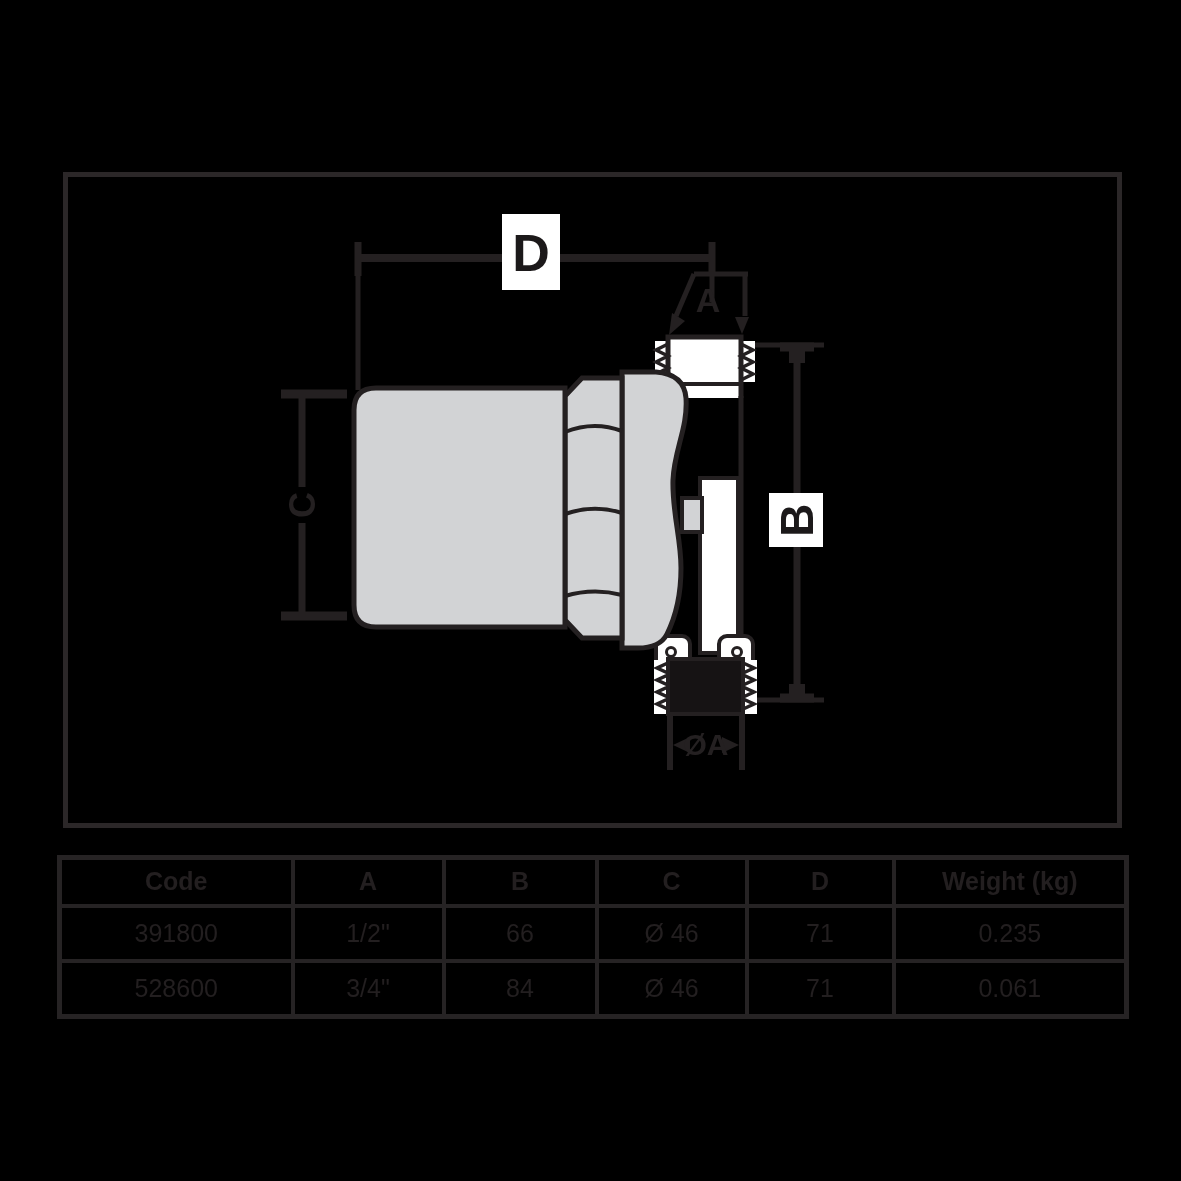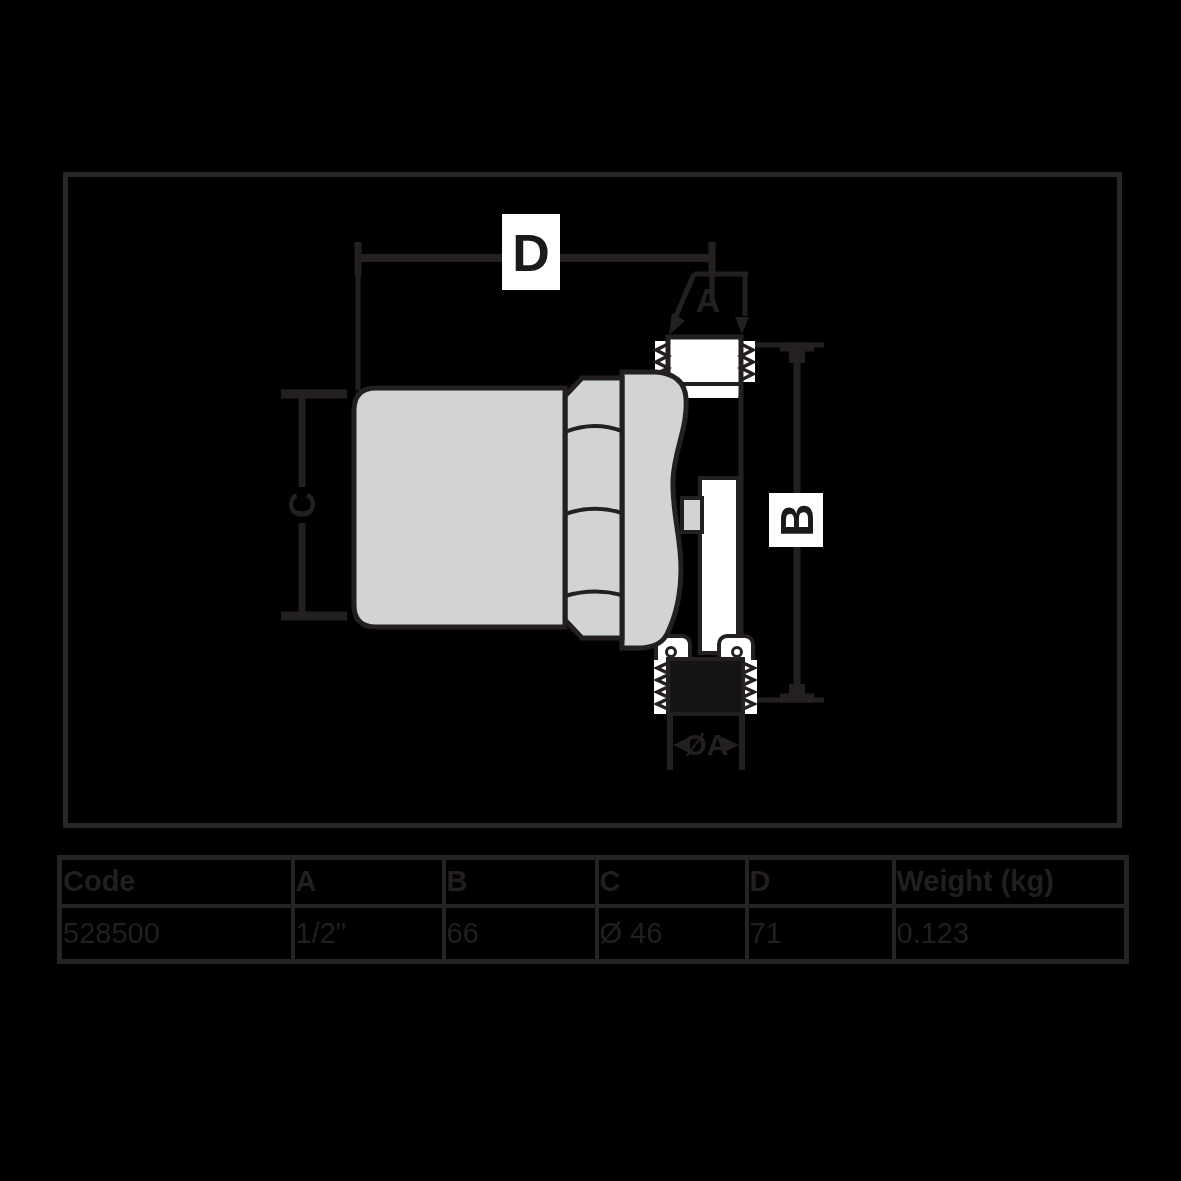--- a/index.html
+++ b/index.html
@@ -7,22 +7,22 @@
        font-family:"Liberation Sans",sans-serif;}
   .stage{position:absolute;inset:0;}
   svg{position:absolute;left:0;top:0;}
   svg text{font-family:"Liberation Sans",sans-serif;font-weight:bold;}
 
   table.spec{position:absolute;left:57px;top:855px;width:1067px;
     border-collapse:collapse;table-layout:fixed;
     border:5px solid #262324;}
   table.spec th,table.spec td{
     border:4px solid #262324;
-    text-align:left;vertical-align:middle;
-    color:#231f20;font-size:29px;line-height:1.1;
+    text-align:center;vertical-align:middle;
+    color:#231f20;font-size:25px;line-height:1.1;
     overflow:hidden;white-space:nowrap;}
   table.spec th{font-weight:700;height:42px;}
   table.spec td{font-weight:400;height:49px;}
 </style>
 </head>
 <body>
 
 <div class="stage">
 
 <svg width="1181" height="1181" viewBox="0 0 1181 1181">
@@ -134,23 +134,31 @@
   <tbody>
         <tr>
     <th>Code</th>
     <th>A</th>
     <th>B</th>
     <th>C</th>
     <th>D</th>
     <th>Weight (kg)</th>
   </tr>
   <tr>
-    <td>528500</td>
+    <td>391800</td>
     <td>1/2"</td>
     <td>66</td>
     <td>Ø 46</td>
     <td>71</td>
-    <td>0.123</td>
+    <td>0.235</td>
+  </tr>
+  <tr>
+    <td>528600</td>
+    <td>3/4"</td>
+    <td>84</td>
+    <td>Ø 46</td>
+    <td>71</td>
+    <td>0.061</td>
   </tr>
 </tbody>
     </table>
 
 </div>
 
 </body></html>

